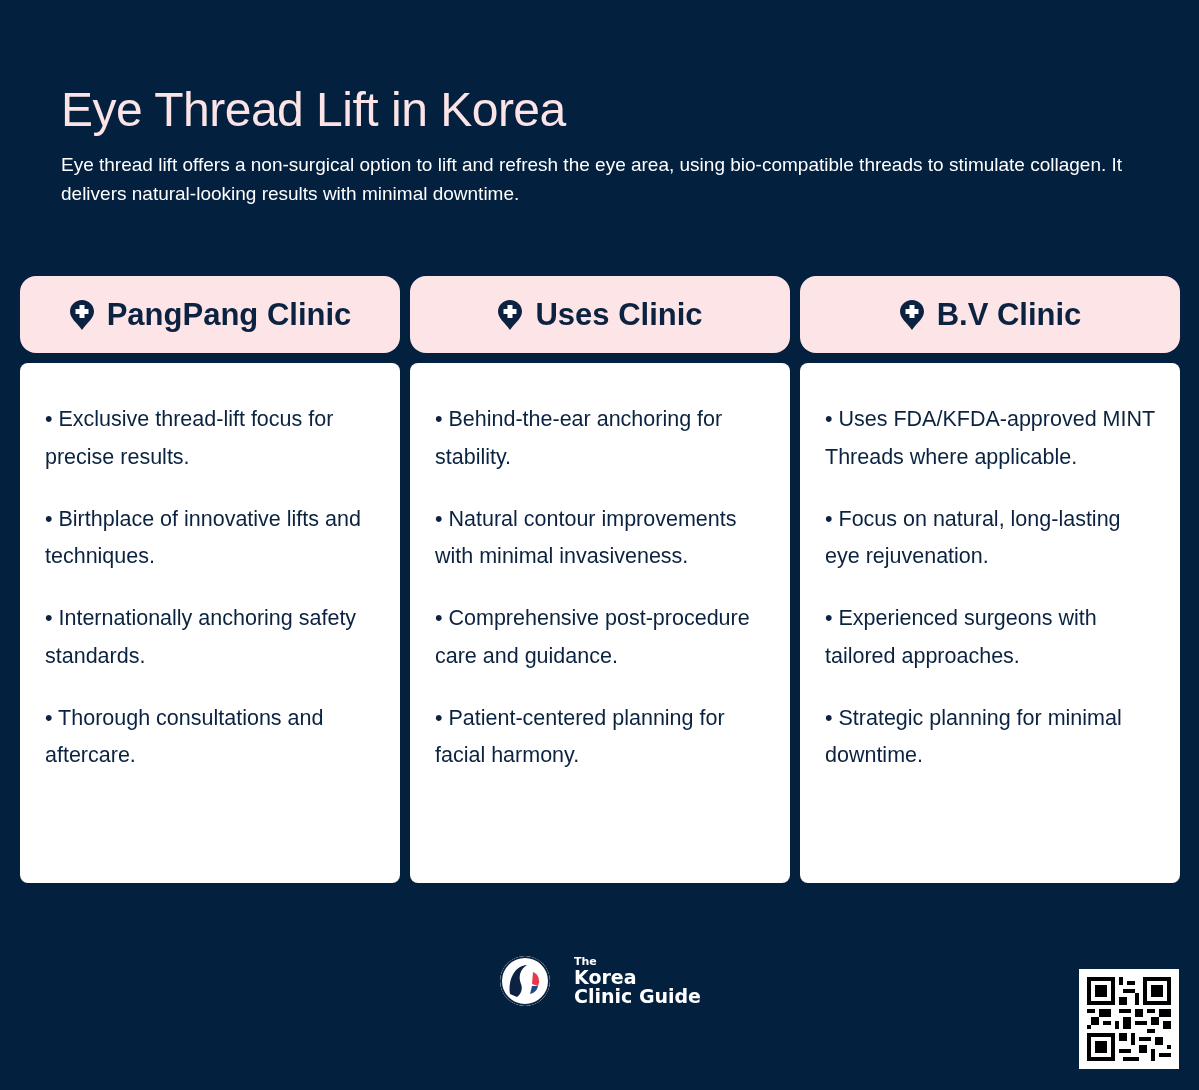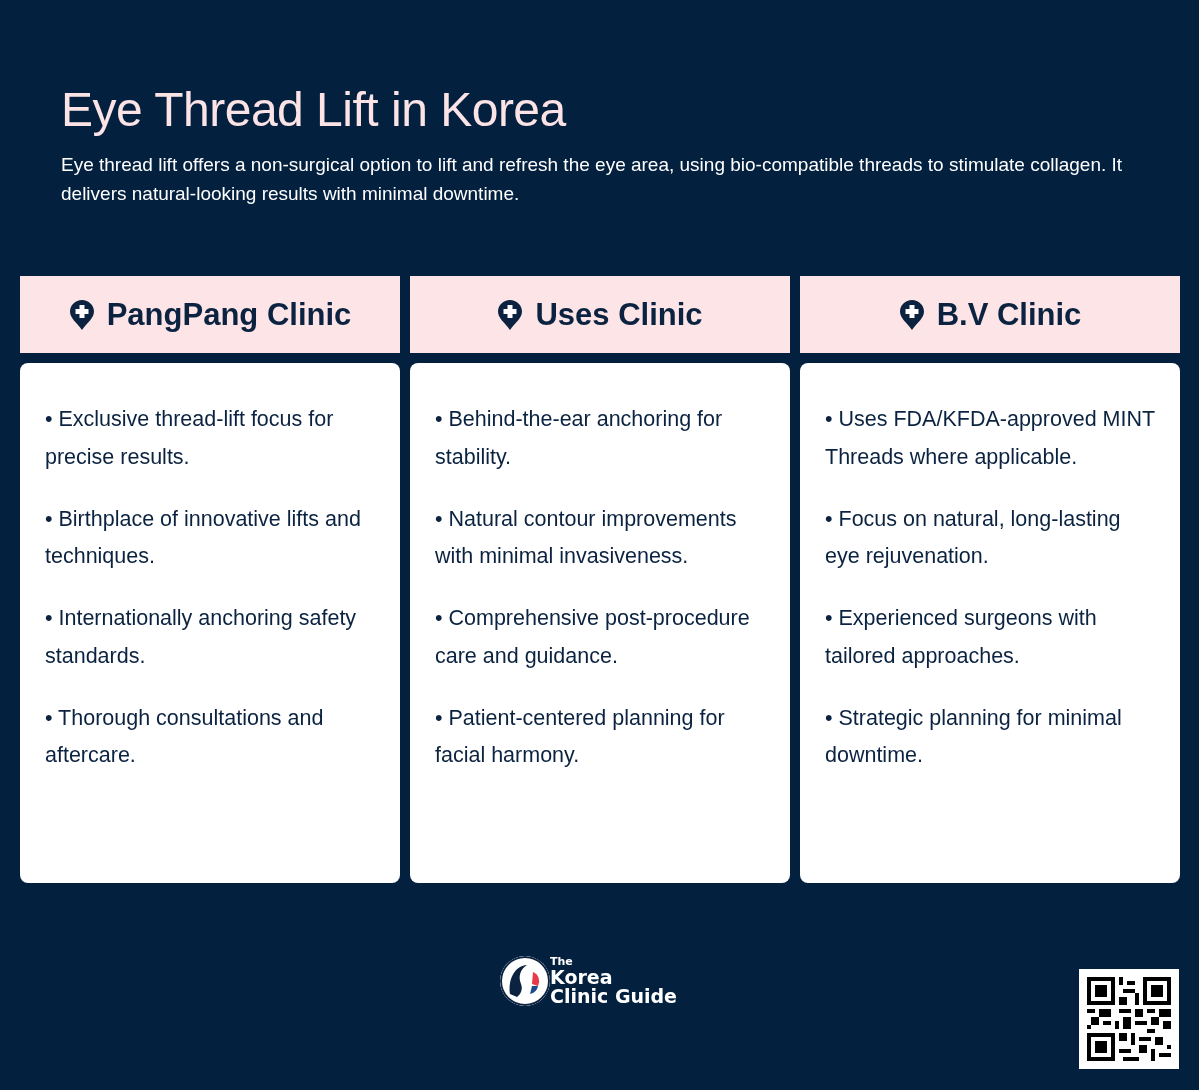--- a/index.html
+++ b/index.html
@@ -1,26 +1,26 @@
 <!DOCTYPE html>
 <html><head>
 <meta charset="utf-8">
 <style>
 *{box-sizing:border-box;margin:0;padding:0}
 html,body{width:1199px;height:1090px}
 body{background:#03203f;font-family:"Liberation Sans",sans-serif;position:relative;overflow:hidden;color:#0b2340}
 .title{position:absolute;left:61px;top:82px;font-size:48px;font-weight:normal;color:#fbe3e6;letter-spacing:-0.5px}
 .subtitle{position:absolute;left:61px;top:150px;width:1080px;font-size:19px;line-height:29px;color:#ffffff}
 .col{position:absolute;top:276px;width:380px}
-.head{height:77px;background:#fde4e6;border-radius:0;display:flex;align-items:center;justify-content:center;gap:12px}
+.head{height:77px;background:#fde4e6;border-radius:16px;display:flex;align-items:center;justify-content:center;gap:12px}
 .head .name{font-size:31px;font-weight:bold;color:#0b2340}
 .pin{width:26px;height:32px}
 .body{position:absolute;top:87px;left:0;width:380px;height:520px;background:#fff;border-radius:8px;padding:38px 20px 16px 25px}
 .body p{font-size:21.5px;line-height:37.5px;color:#0b2340;margin-bottom:24.5px}
-.logo{position:absolute;left:500px;top:956px;display:flex;align-items:center;gap:0}
+.logo{position:absolute;left:500px;top:956px;display:flex;align-items:center;gap:24px}
 .logo .circle{width:50px;height:50px;border-radius:50%;background:#fff;position:relative;overflow:hidden}
 .logo .txt{color:#fff;font-family:"DejaVu Sans",sans-serif;font-weight:bold;line-height:19px}
 .logo .t1{font-size:11px;line-height:12px}
 .logo .t2{font-size:19px}
 .qr{position:absolute;left:1079px;top:969px;width:100px;height:100px;background:#fff;padding:8px}
 </style>
 </head>
 <body>
 
 <h1 class="title">Eye Thread Lift in Korea</h1>

